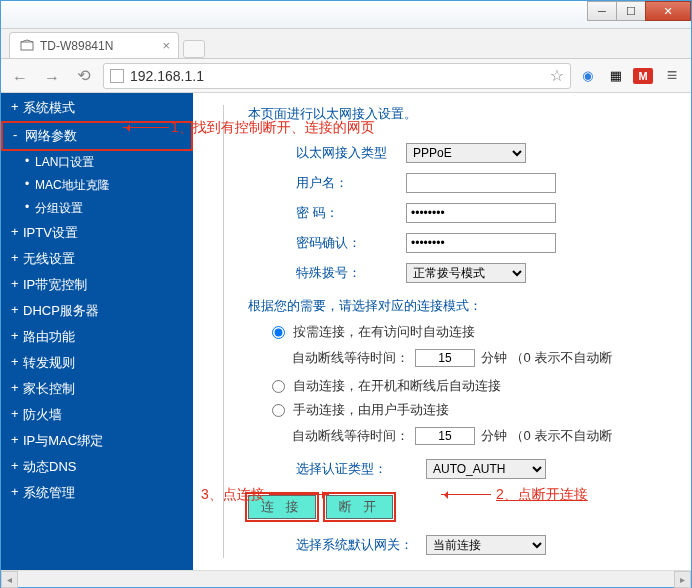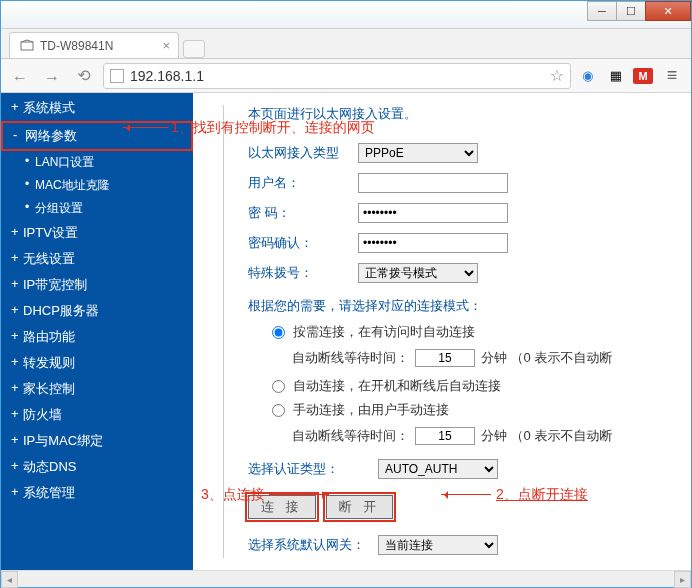--- a/index.html
+++ b/index.html
@@ -36,31 +36,31 @@
 .side-item { font-size: 13px; padding: 4px 0 4px 22px; cursor: pointer; position: relative; white-space: nowrap; }
 .side-item.l1::before { content: "+"; position: absolute; left: 10px; }
 .side-item.l1.exp::before { content: "-"; }
 .side-sub { font-size: 12px; padding: 3px 0 3px 34px; cursor: pointer; position: relative; }
 .side-sub::before { content: "•"; position: absolute; left: 24px; }
 .hilite { border: 2px solid #e03020; }
 
 .main { flex: 1; background: #fff; padding: 12px 0 12px 30px; font-size: 13px; color: #333; overflow: auto; position: relative; }
 .main-inner { border-left: 1px solid #ccc; padding-left: 24px; min-height: 100%; }
 .intro { color: #0453a2; margin-bottom: 20px; }
-.row { display: flex; align-items: center; margin-bottom: 10px; }
+.row { display: flex; align-items: center; margin-bottom: 10px; margin-left: 48px; }
 .lbl { width: 110px; color: #0453a2; }
 .sel { border: 1px solid #999; background: #efefef; font-size: 12px; padding: 1px 2px; min-width: 120px; }
 .inp { border: 1px solid #999; font-size: 12px; padding: 2px 4px; width: 150px; background: #fff; }
 .note { color: #0453a2; margin: 14px 0 8px; }
 .radio-row { display: flex; align-items: center; margin: 6px 0 6px 24px; font-size: 13px; }
 .radio-row input { margin-right: 8px; }
 .sub-row { margin: 8px 0 10px 44px; display: flex; align-items: center; gap: 6px; }
 .sub-row .inp2 { width: 60px; border: 1px solid #999; text-align: center; font-size: 12px; padding: 1px; }
 .btns-row { display: flex; gap: 10px; margin: 16px 0 16px 0; align-items: center; }
-.act-btn { border: 1px solid #666; background: #e5e5e5; padding: 2px 12px; font-size: 13px; color: #555; letter-spacing: 4px; }
+.act-btn { border: 1px solid #666; background: #5eead4; padding: 2px 12px; font-size: 13px; color: #555; letter-spacing: 4px; }
 .act-btn.boxed { outline: 2px solid #e03020; outline-offset: 1px; }
 
 
 .anno { position: absolute; color: #e03020; font-size: 14px; white-space: nowrap; pointer-events: none; }
 .arrow-line { position: absolute; background: #e03020; height: 1px; pointer-events:none; }
 .arrow-line::after { content: ""; position: absolute; right: -1px; top: -3px; border: 4px solid transparent; border-left-color: #e03020; }
 .arrow-line.rev::after { right: auto; left: -1px; border-left-color: transparent; border-right-color: #e03020; }
 
 
 .hscroll { height: 17px; background: #f0f0f0; border-top: 1px solid #ddd; display:flex; align-items:center; }

